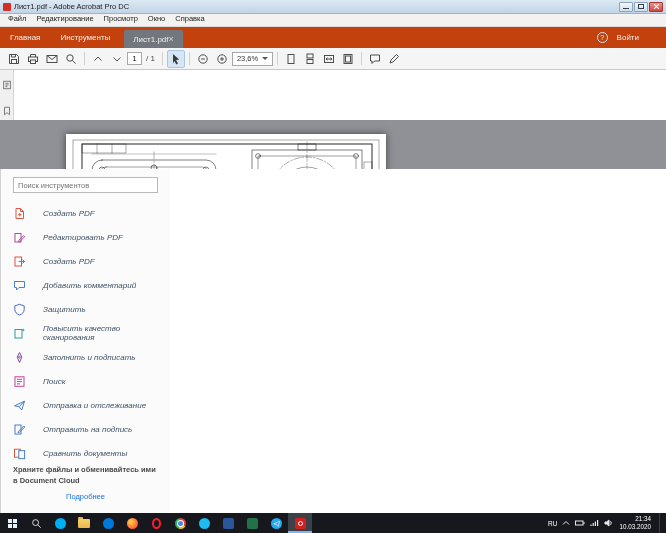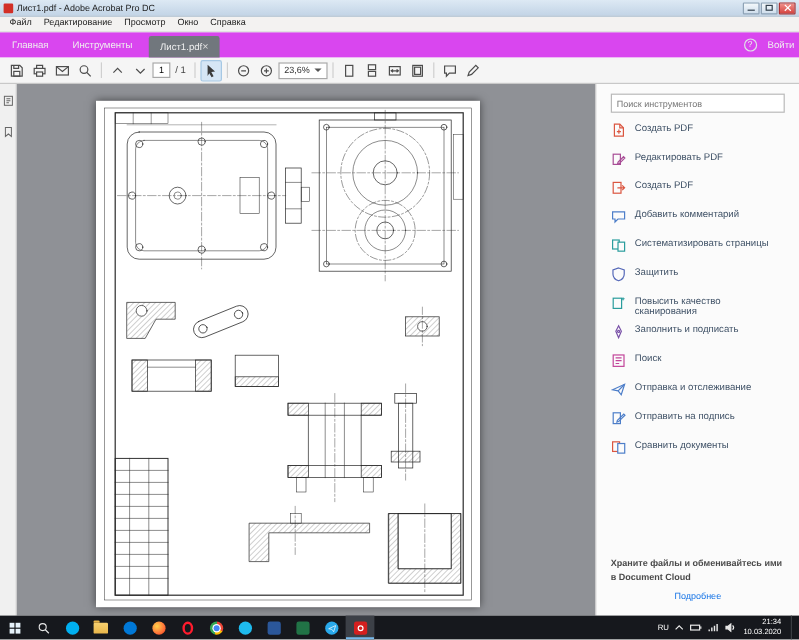--- a/index.html
+++ b/index.html
@@ -18,50 +18,50 @@
   .glyph-max { width:6px; height:5px; border:1px solid #33414e; }
   .glyph-x { position:relative; width:7px; height:7px; }
   .glyph-x::before,.glyph-x::after { content:""; position:absolute; left:0; top:3px; width:7px; height:1px; background:#fff; }
   .glyph-x::before { transform:rotate(45deg); } .glyph-x::after { transform:rotate(-45deg); }
 
   
   .menubar { height:13px; background:#f3f2f1; border-bottom:1px solid #dcdcdc; display:flex; font-size:7.5px; color:#222; padding-left:3px; }
   .menu-item { padding:0 5px; cursor:default; }
 
   
-  .tabbar { height:21px; background:#d946ef; display:flex; align-items:stretch; color:#f0f0f0; font-size:8px; }
+  .tabbar { height:21px; background:#c2410c; display:flex; align-items:stretch; color:#f0f0f0; font-size:8px; }
   .tab { display:flex; align-items:center; padding:0 10px; cursor:pointer; }
   .doc-tab { display:flex; align-items:center; gap:0; padding:0 9px; margin:3px 0 0 4px; background:#71777d; border-radius:2px 2px 0 0; cursor:pointer; }
   .doc-tab .x { font-size:9px; line-height:1; color:#d8d8d8; cursor:pointer; }
-  .tab-right { margin-left:auto; display:flex; align-items:center; gap:9px; padding-right:4px; }
+  .tab-right { margin-left:auto; display:flex; align-items:center; gap:9px; padding-right:27px; }
   .help-circle { width:11px; height:11px; border:1px solid #dfe3e6; border-radius:50%; display:flex; align-items:center; justify-content:center; font-size:7px; cursor:pointer; }
   .signin { cursor:pointer; }
 
   
   .toolbar { height:22px; background:#f5f5f5; border-bottom:1px solid #c8c8c8; display:flex; align-items:center; gap:1px; padding:0 5px; font-size:8px; color:#333; }
   .tbtn { width:18px; height:18px; display:flex; align-items:center; justify-content:center; border-radius:2px; border:1px solid transparent; cursor:pointer; }
   .tbtn.active { background:#d6e6f5; border-color:#a6c8e4; }
   .sep { width:1px; height:13px; background:#cfcfcf; margin:0 3px; }
   .page-input { width:15px; height:13px; font-size:7.5px; text-align:center; border:1px solid #a8a8a8; background:#fff; font-family:"Liberation Sans", sans-serif; }
   .page-count { margin:0 3px; color:#444; }
   .zoom-box { height:14px; border:1px solid #a8a8a8; background:#fff; display:flex; align-items:center; gap:4px; padding:0 4px; font-size:7.5px; cursor:pointer; }
   .caret { width:0; height:0; border-left:3px solid transparent; border-right:3px solid transparent; border-top:3.5px solid #555; }
   .ticon svg { display:block; }
 
   
-  .main { position:absolute; top:70px; left:0; right:0; bottom:20px; display:flex; }
+  .main { position:absolute; top:70px; left:0; right:0; bottom:20px; display:flex;flex-direction:column; }
   .leftstrip { width:14px; background:#f0f0f0; border-right:1px solid #d5d5d5; display:flex; flex-direction:column; align-items:center; padding-top:6px; gap:8px; }
   .docarea { flex:1; background:#8f9196; position:relative; overflow:hidden; }
   .page { position:absolute; left:66px; top:14px; width:320px; height:422px; background:#fff; box-shadow:0 0 7px rgba(0,0,0,.55); }
 
   
   .sidebar { width:170px; background:#fbfbfb; border-left:1px solid #d2d2d2; display:flex; flex-direction:column; padding:8px 12px 12px; }
   .search-input { width:100%; height:16px; font-size:7.5px; padding:0 4px; border:1px solid #b9b9b9; background:#fff; color:#333; font-family:"Liberation Sans", sans-serif; }
   .tool-list { margin-top:8px; display:flex; flex-direction:column; }
-  .tool-item { display:flex; gap:7px; height:24px; color:#3f5166; font-size:8px; cursor:pointer; }
+  .tool-item { display:flex; align-items:center; gap:17px; height:24px; color:#3f5166; font-size:8px; cursor:pointer;font-style:italic; }
   .tool-item .ticn { width:13px; height:13px; flex:0 0 auto; }
   .promo { margin-top:auto; text-align:left; font-size:7.5px; font-weight:bold; color:#4a4a4a; line-height:1.4; }
   .promo-link { margin-top:6px; text-align:center; font-size:7.5px; color:#1473e6; cursor:pointer; }
 
   
   .taskbar { position:absolute; left:0; right:0; bottom:0; height:20px; background:#16181d; display:flex; align-items:center; color:#fff; }
   .tb-btn { width:24px; height:20px; display:flex; align-items:center; justify-content:center; cursor:pointer; position:relative; }
   .tb-btn.active-app { background:#3c4047; box-shadow:inset 0 -2px 0 #76b9ed; }
   .win-logo { display:grid; grid-template-columns:4px 4px; grid-template-rows:4px 4px; gap:1px; }
   .win-logo span { background:#e6f2fb; }
@@ -391,27 +391,20 @@
             </svg>
           <span>Создать PDF</span>
         </div>
         <div class="tool-item">
           <svg class="ticn" viewBox="0 0 13 13" fill="none" stroke="#4d7ec9">
               <path d="M1.5 2.5h10v6H6L3.5 11V8.5h-2z"></path>
             </svg>
           <span>Добавить комментарий</span>
         </div>
         <div class="tool-item">
-          <svg class="ticn" viewBox="0 0 13 13" fill="none" stroke="#2a9d9d">
-              <rect x="1.5" y="2" width="5.5" height="7.5"></rect>
-              <rect x="6" y="3.8" width="5.5" height="7.5" fill="#fbfbfb"></rect>
-            </svg>
-          <span>Систематизировать страницы</span>
-        </div>
-        <div class="tool-item">
           <svg class="ticn" viewBox="0 0 13 13" fill="none" stroke="#5568b8">
               <path d="M6.5 1.3l4.7 1.6v3.4c0 2.9-2 4.8-4.7 5.7-2.7-.9-4.7-2.8-4.7-5.7V2.9z"></path>
             </svg>
           <span>Защитить</span>
         </div>
         <div class="tool-item">
           <svg class="ticn" viewBox="0 0 13 13" fill="none" stroke="#2a9d9d">
               <rect x="2" y="2.5" width="7" height="8.5"></rect>
               <path d="M10.2 1.2l.5 1.3 1.3.5-1.3.5-.5 1.3-.5-1.3-1.3-.5 1.3-.5z" fill="#2a9d9d" stroke="none"></path>
             </svg>

